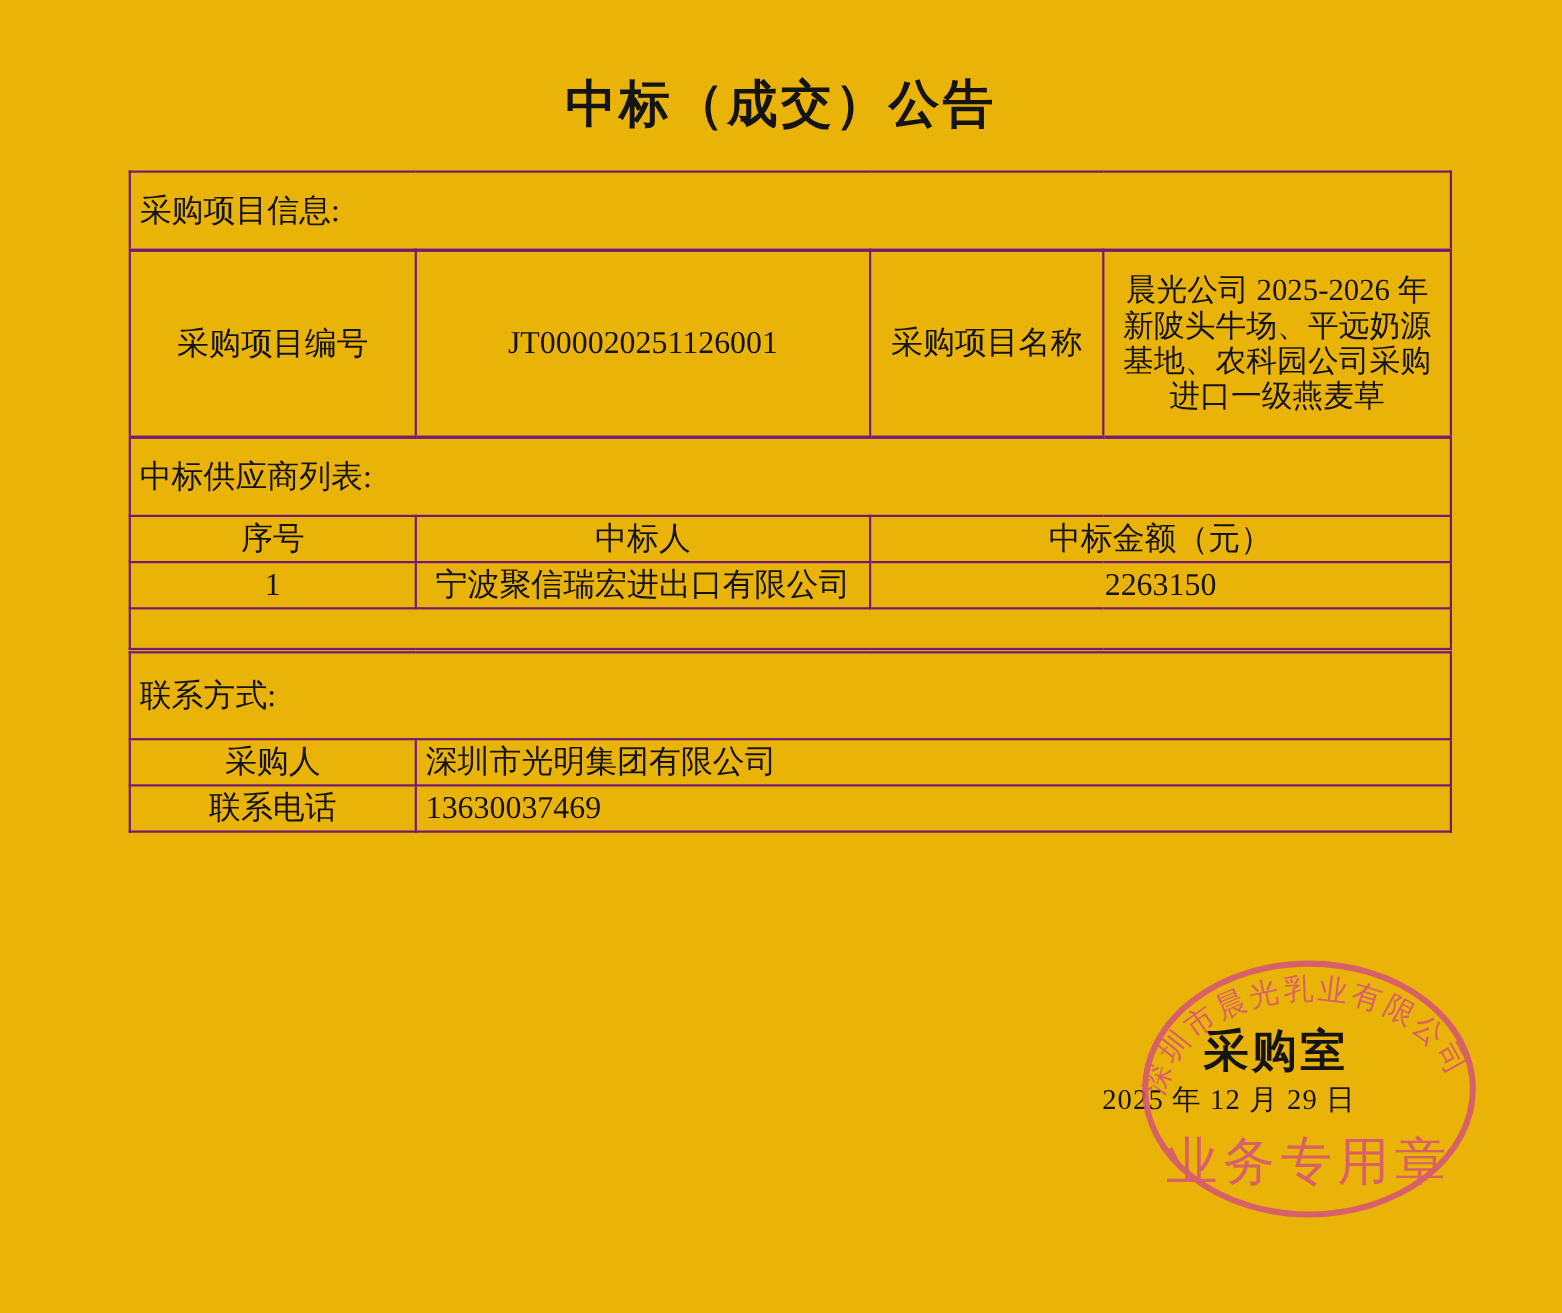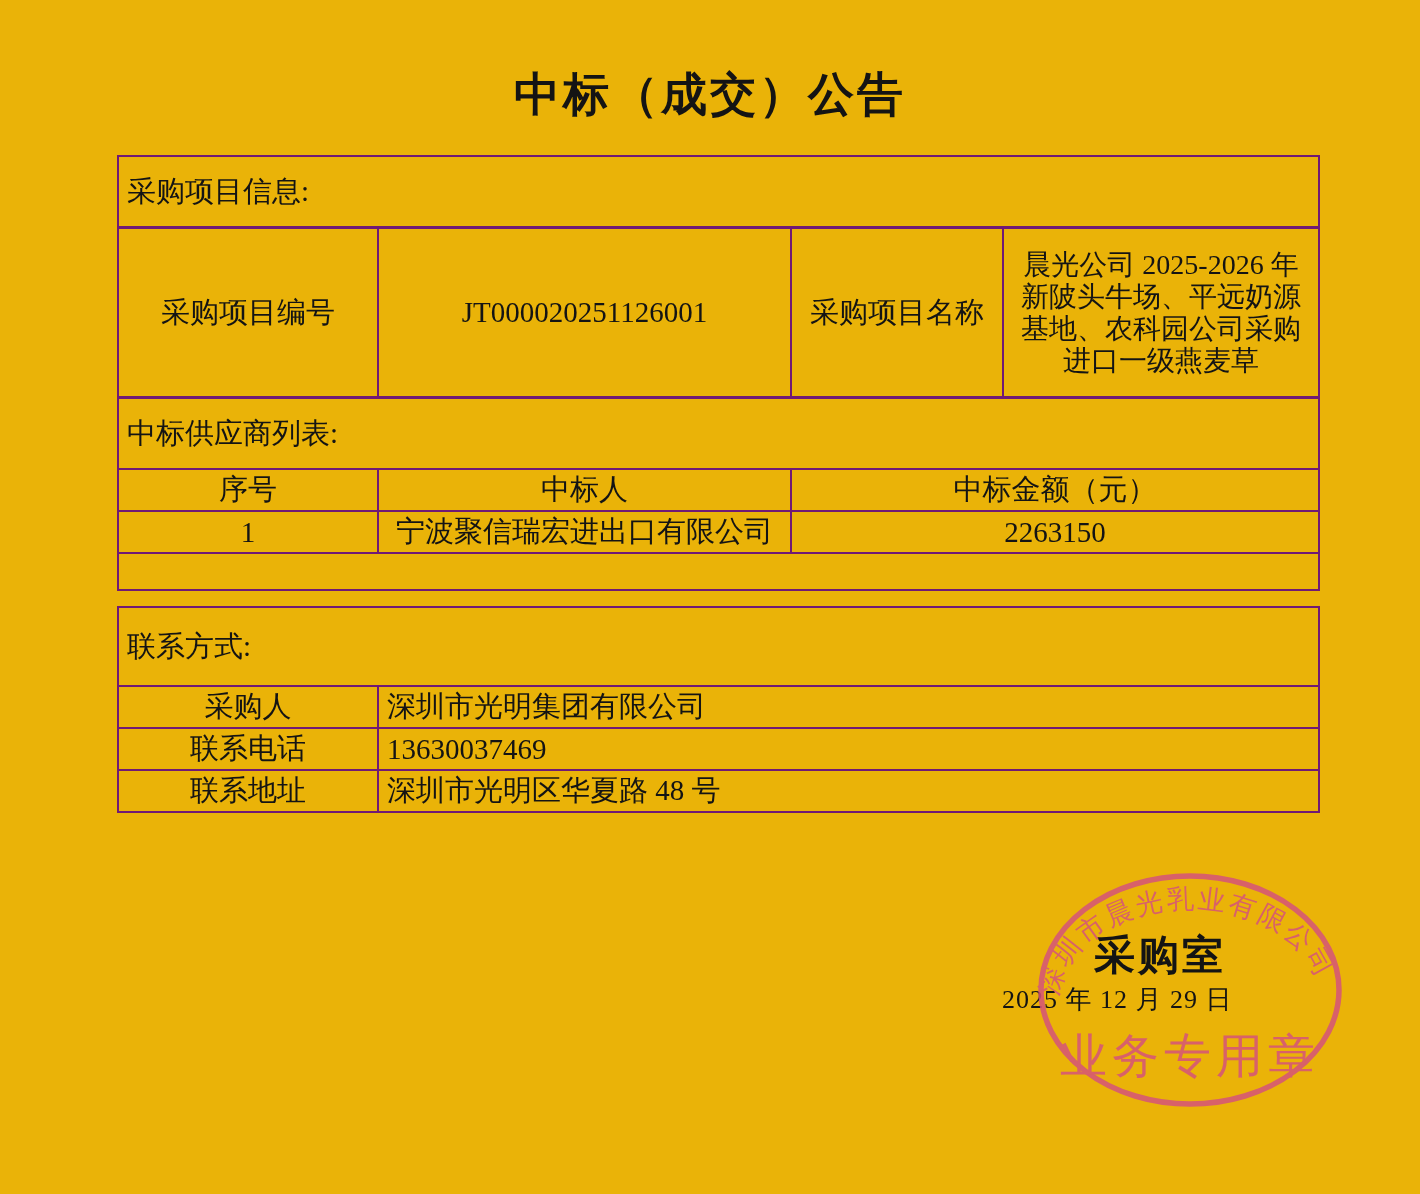--- a/index.html
+++ b/index.html
@@ -26,21 +26,21 @@
   tr.sect-a td{height:69px;border-bottom-width:3px;}
   tr.proj td{height:167px;border-bottom-width:3px;}
   tr.sect-b td{height:69px;}
   tr.hdr td{height:40px;}
   tr.data td{height:39px;}
   tr.empty td{height:35px;}
   .c{text-align:center;}
   .v{text-align:left;padding-left:14px;}
   .name-label{padding:0 26px;line-height:1.5;}
   .prewrap{white-space:pre-line;line-height:32px;font-size:28px;padding:0 6px;}
-  table.contact{margin-top:15px;}
+  table.contact{margin-top:1px;}
   tr.sect-c td{height:77px;}
   tr.crow td{height:39px;}
   tr.crow-s td{height:36px;}
 
   .sign-dept{
     position:absolute;left:1094px;top:928px;
     font-size:41px;font-weight:700;letter-spacing:3px;z-index:2;white-space:nowrap;
   }
   .sign-date{
     position:absolute;left:1002px;top:982px;
@@ -111,24 +111,20 @@
         <td colspan="2" class="sect">联系方式:</td>
       </tr>
       <tr class="crow">
         <td class="c">采购人</td>
         <td class="v">深圳市光明集团有限公司</td>
       </tr>
       <tr class="crow-s">
         <td class="c">联系电话</td>
         <td class="v">13630037469</td>
       </tr>
-      <tr class="crow-s">
-        <td class="c">联系地址</td>
-        <td class="v">深圳市光明区华夏路 48 号</td>
-      </tr>
     </tbody>
       </table>
 
   </div>
 
   <div class="sign-dept">采购室</div>
   <div class="sign-date">2025 年 12 月 29 日</div>
 
   <svg class="stamp" viewBox="0 0 344 260" xmlns="http://www.w3.org/2000/svg">
     <ellipse cx="172" cy="124" rx="149" ry="114" fill="none" stroke-width="5.5" stroke="#d5527c"></ellipse>

